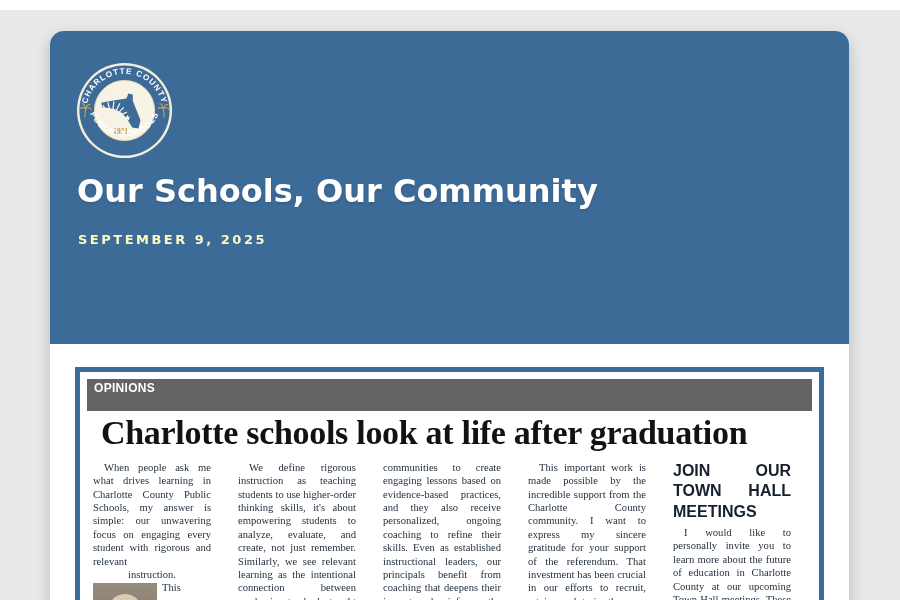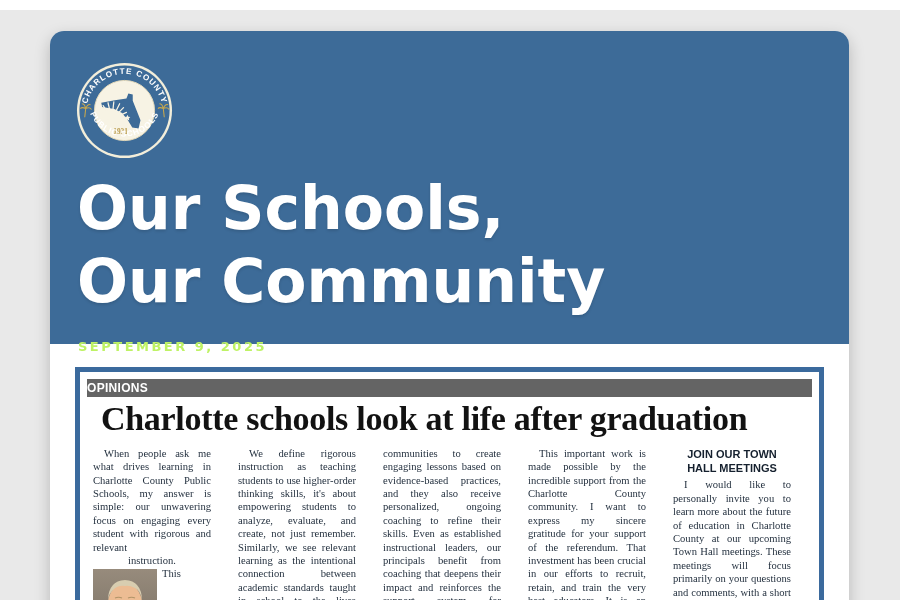--- a/index.html
+++ b/index.html
@@ -6,42 +6,42 @@
   html,body { margin:0; padding:0; }
   body { width:900px; height:600px; overflow:hidden; font-family:"Liberation Sans",sans-serif; }
   .viewport { position:relative; width:900px; height:600px; background:#e9e9e9; overflow:hidden; }
   .top-strip { position:absolute; top:0; left:0; width:900px; height:10px; background:#ffffff; }
   .card { position:absolute; left:50px; top:31px; width:799px; height:700px;
           background:#ffffff; border-radius:14px; overflow:hidden;
           box-shadow:0 6px 16px rgba(0,0,0,0.22); }
   .hdr { height:313px; background:#3d6b98; padding:31px 30px 0 26px; }
   .logo { display:block; }
   .title { margin:13px 0 0 1px; font-family:"DejaVu Sans",sans-serif; font-weight:bold;
-           font-size:60px; line-height:1.22; color:#ffffff; width:560px;
+           font-size:32px; line-height:1.22; color:#ffffff; width:560px;
            text-shadow:0 2px 3px rgba(0,0,0,0.12); }
   .date { margin:21px 0 8px 2px; font-family:"DejaVu Sans",sans-serif; font-weight:bold;
-          font-size:13px; letter-spacing:2.5px; color:#bef264; }
+          font-size:13px; letter-spacing:2.5px; color:#fef9c3; }
   .content { background:#ffffff; padding:23px 25px 0 25px; }
   .clipping { width:749px; background:#ffffff; border:5px solid #3b6a9d; padding:7px 7px 24px 7px; }
-  .opbar { height:18px; line-height:19px; background:#646464; color:#ffffff;
+  .opbar { height:32px; line-height:19px; background:#646464; color:#ffffff;
            font-family:"Liberation Sans",sans-serif; font-weight:bold; font-size:12px;
-           letter-spacing:0.3px; }
+           letter-spacing:0.3px; padding-left:7px; }
   .headline { margin:4px 0 10px 14px; font-family:"Liberation Serif",serif; font-weight:bold;
               font-size:34px; line-height:1.05; color:#121212; letter-spacing:-0.3px; }
   .cols { display:flex; gap:27px; margin:0 6px; }
   .col { flex:0 0 118px; font-family:"Liberation Serif",serif; font-size:10.6px;
          line-height:13.4px; color:#1e2b3a; text-align:justify; }
   .col p { margin:0; }
   .indent { text-indent:11px; }
   .align-right { text-align:center; }
   .wrapblock { text-align:left; }
   .photo-float { float:left; width:64px; height:92px; margin:2px 5px 0 0; }
   .photo-float svg { display:block; }
   .col-heading { margin:0 0 3px 0; font-family:"Liberation Sans",sans-serif; font-weight:bold;
-                 font-size:11px; line-height:1.3; text-align:center; color:#15202e; }
+                 font-size:16px; line-height:1.3; color:#15202e; }
 </style>
 </head>
 <body>
 
 <div class="viewport">
   <div class="top-strip"></div>
 
   <div class="card">
 
     <div class="hdr">

